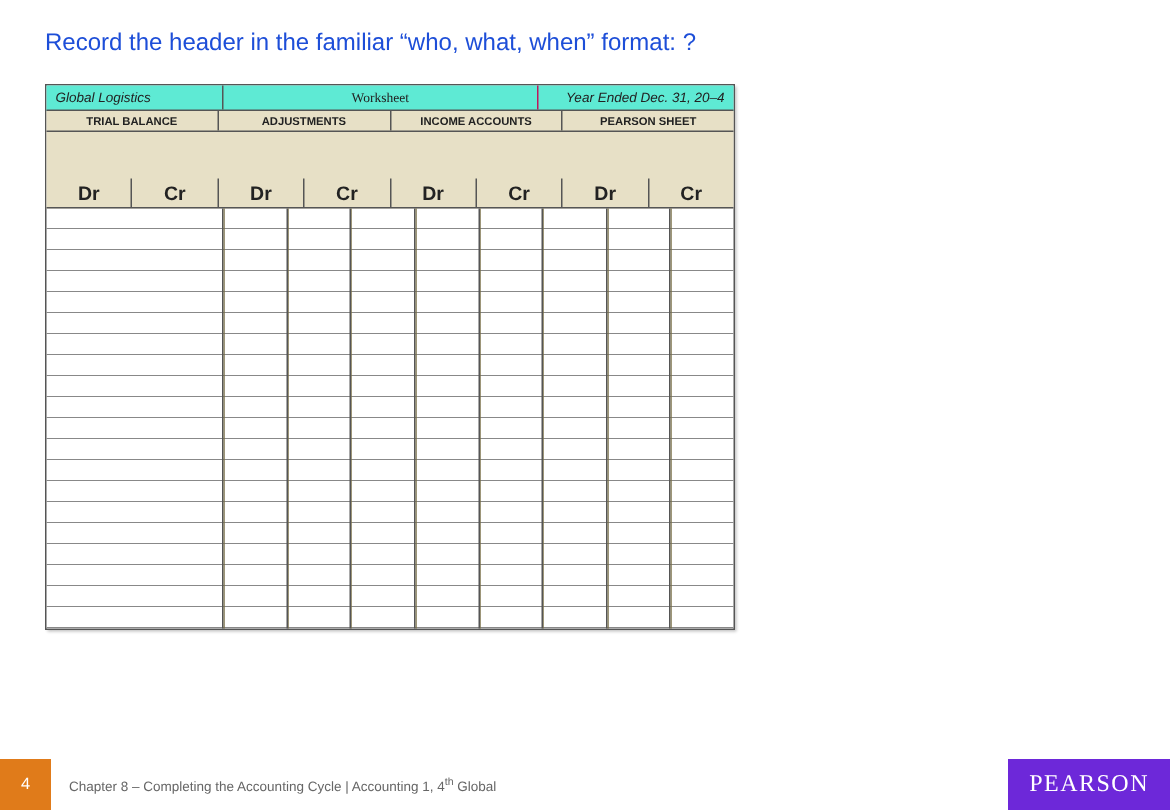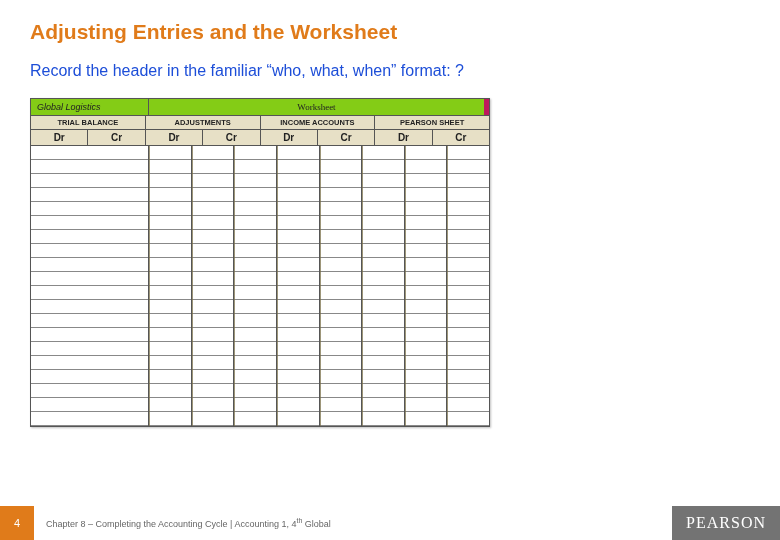--- a/index.html
+++ b/index.html
@@ -35,30 +35,30 @@
     width: 460px;
     background: #fff;
     border: 1px solid #555;
     font-family: Arial, sans-serif;
     font-size: 8px;
     color: #222;
     box-shadow: 1px 1px 2px rgba(0,0,0,0.25);
   }
   .ws-top {
     display: flex;
-    background: #84cc16;
+    background: #5eead4;
     border-bottom: 1px solid #555;
   }
   .ws-top > div {
     padding: 3px 6px;
     font-family: Arial, sans-serif;
     font-size: 9px;
   }
   .ws-top .who   { flex: 0 0 118px; border-right: 1px solid #555; text-align: left; font-style: italic; }
-  .ws-top .what  { flex: 1 1 auto;  border-right: 5px solid #be185d; text-align: center; font-family: Georgia, serif; }
+  .ws-top .what  { flex: 1 1 auto;  border-right: 1px solid #be185d; text-align: center; font-family: Georgia, serif; }
   .ws-top .when  { flex: 0 0 130px; text-align: right; font-style: italic; }
 
   .ws-head2 {
     display: flex;
     background: #e7e0c6;
     border-bottom: 1px solid #555;
   }
   .ws-head2 .acct {
     flex: 0 0 118px;
     border-right: 1px solid #555;
@@ -87,23 +87,24 @@
     border-right: 1px solid #555;
   }
   .sec-row1 > div:last-child { border-right: none; }
   .sec-row2 {
     display: flex;
   }
   .sec-row2 > div {
     flex: 1 1 0;
     text-align: center;
     padding: 2px 0;
-    font-size: 10px;
-    font-weight: bold;
-    border-right: 1px solid #555;
+    font-size: 13px;
+    font-weight: bold;
+    border-right: 1px solid #555;
+    margin-top: 31px;
   }
   .sec-row2 > div:last-child { border-right: none; }
 
   
   .ws-body {
     display: flex;
   }
   .ws-body .acct-col {
     flex: 0 0 118px;
     border-right: 1px solid #555;
@@ -158,44 +159,44 @@
     justify-content: center;
   }
   .footer .crumb {
     flex: 1 1 auto;
     padding-left: 12px;
     font-size: 9px;
     color: #666;
   }
   .footer .crumb sup { font-size: 7px; }
   .footer .logo {
-    background: #737373;
+    background: #6d28d9;
     color: #fff;
     height: 34px;
     padding: 0 14px;
     display: flex;
     align-items: center;
     font-family: Georgia, 'Times New Roman', serif;
     font-size: 16px;
     letter-spacing: 1px;
   }
 </style>
 </head>
 <body>
 
 <div class="slide">
 
-  <h1 class="title">Adjusting Entries and the Worksheet</h1>
 
   <p class="body-text">Record the header in the familiar “who, what, when” format: ?</p>
 
   <div class="worksheet">
     <div class="ws-top">
       <div class="who">Global Logistics</div>
       <div class="what">Worksheet</div>
+      <div class="when">Year Ended Dec. 31, 20–4</div>
     </div>
     <div class="ws-head2">
       <div class="sections">
         <div class="sec-row1">
           <div>TRIAL BALANCE</div>
           <div>ADJUSTMENTS</div>
           <div>INCOME ACCOUNTS</div>
           <div>PEARSON SHEET</div>
         </div>
         <div class="sec-row2">

